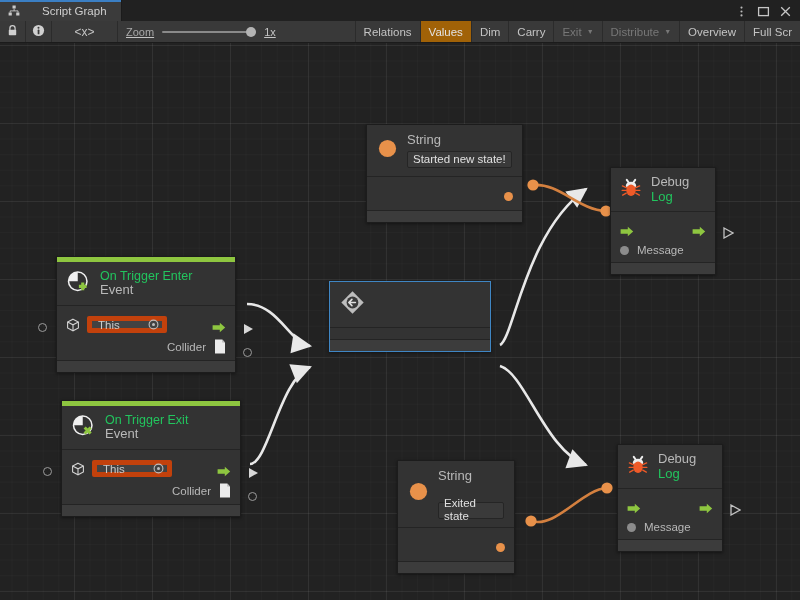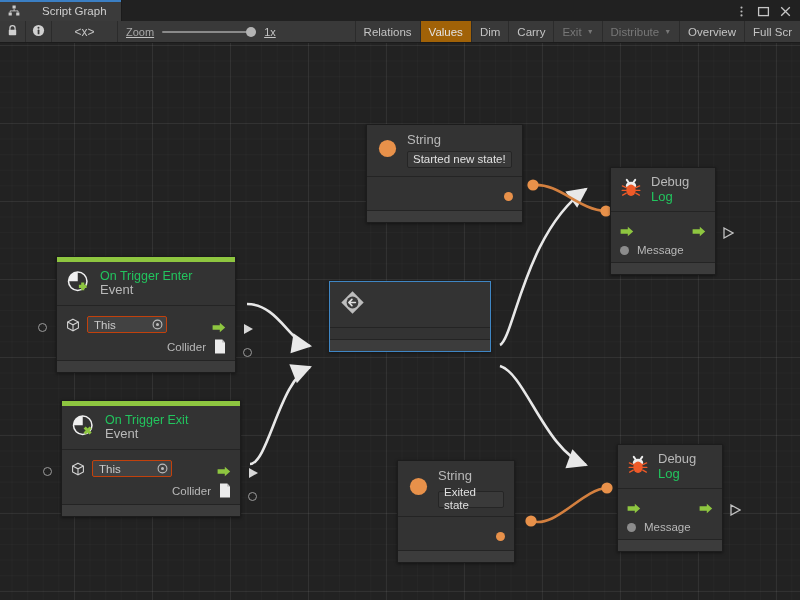--- a/index.html
+++ b/index.html
@@ -121,21 +121,21 @@
     display: flex; align-items: center; justify-content: space-between;
     padding: 2px 9px; min-height: 20px; position: relative;
   }
   .row-left { display: flex; align-items: center; gap: 7px; }
   .row-right { display: flex; align-items: center; gap: 7px; }
   .port-label { font-size: 11.5px; color: #b8b8b8; }
 
   
   .field {
     display: flex; align-items: center; justify-content: space-between;
-    background: #424242; border: 1px solid #c2410c; border-radius: 2px;
+    background: #424242; border: 5px solid #c2410c; border-radius: 2px;
     height: 17px; min-width: 80px; padding: 0 3px 0 6px;
     font-size: 11.5px; color: #cfcfcf;
   }
   .field-val { font-size: 11.5px; color: #cbcbcb; }
   .field-target { width: 11px; height: 11px; }
   .strfield {
     background: #3a3a3a; border: 1px solid #252525; border-radius: 2px;
     height: 17px; padding: 0 5px; display:flex; align-items:center;
     font-size: 11.5px; color: #e0e0e0;
   }
@@ -485,21 +485,21 @@
 
     <div class="node" style="left:397px; top:417px; width:118px;">
       <div class="node-head" style="padding:8px 10px;">
         <span>
           <svg viewBox="0 0 22 22" width="21" height="21">
               <circle cx="11" cy="11" r="9" fill="#e8914a"></circle>
             </svg>
         </span>
         <span class="node-head-txt">
           <span class="node-title-small">String</span>
-          <span class="strfield" style="margin-top:7px;">
+          <span class="strfield" style="margin-top:18px;">
             <span>Exited state</span>
           </span>
         </span>
       </div>
       <div class="node-body" style="height:33px;">
         <div class="row" style="justify-content:flex-end; padding-top:9px;">
           <span class="dot-port orange"></span>
         </div>
       </div>
       <div class="node-foot"></div>

